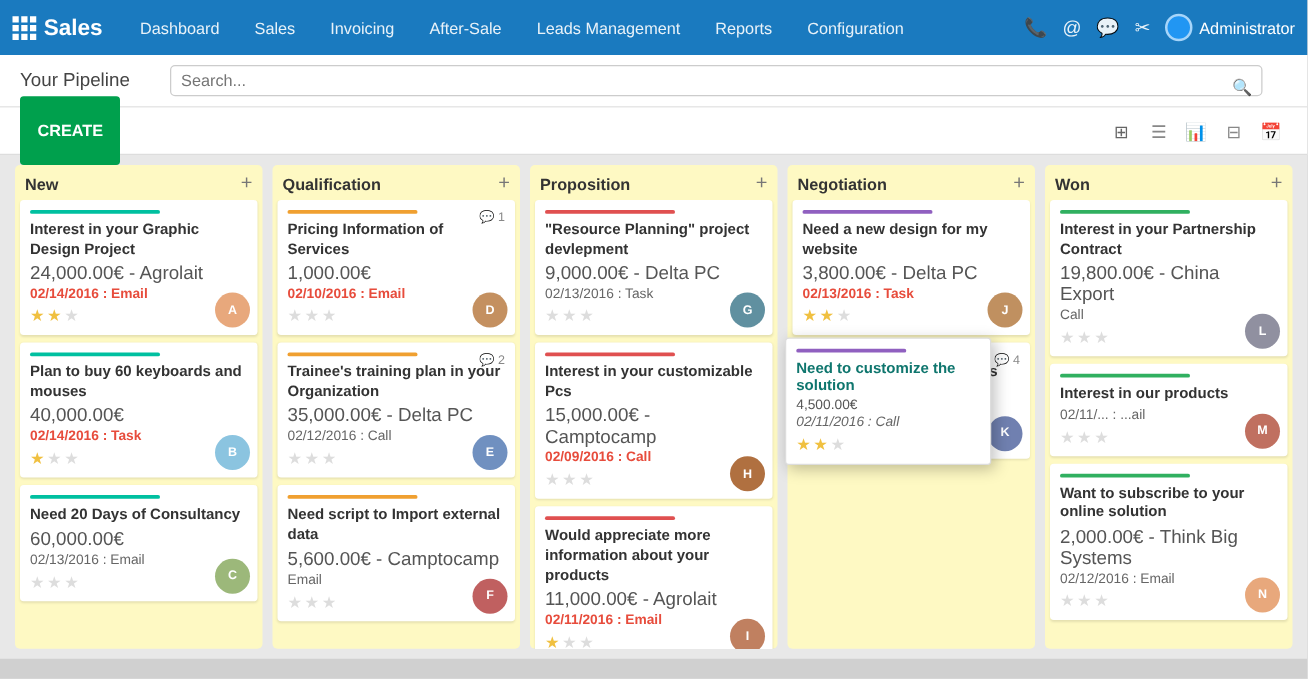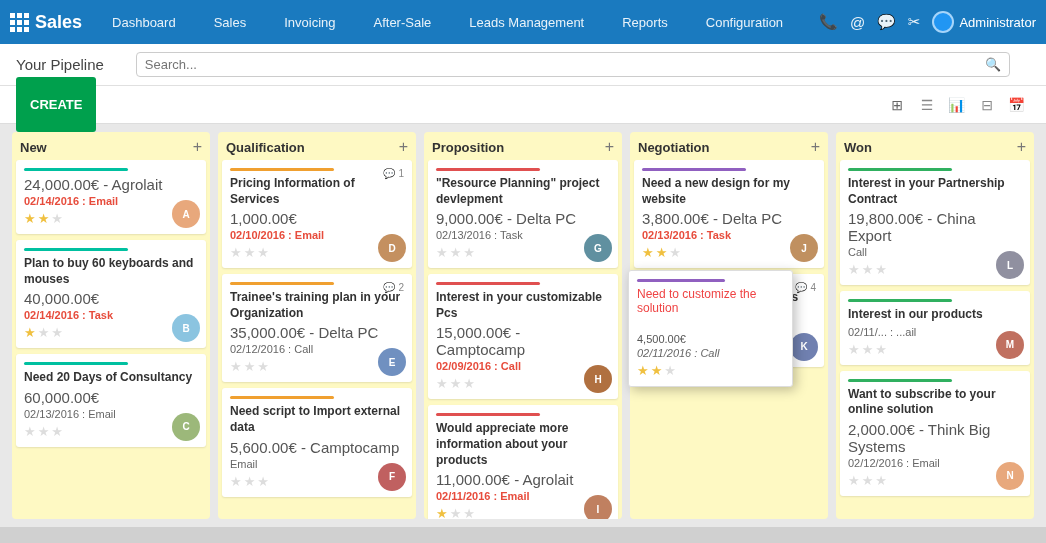--- a/index.html
+++ b/index.html
@@ -30,21 +30,21 @@
       background: white;
       display: block;
     }
     .logo-text {
       font-size: 18px;
       font-weight: bold;
       color: white;
     }
     .nav-items {
       display: flex;
-      gap: 18px;
+      gap: 8px;
       flex: 1;
     }
     .nav-item {
       color: rgba(255,255,255,0.9);
       font-size: 13px;
       padding: 4px 10px;
       cursor: pointer;
       border-radius: 3px;
     }
     .nav-right {
@@ -82,21 +82,21 @@
     .page-title-text {
       font-size: 15px;
       color: #444;
       font-weight: 500;
     }
     .search-box {
       flex: 1;
       margin: 0 20px;
       position: relative;
       display: flex;
-      align-items: center;
+      align-items: flex-end;
     }
     .search-box input {
       width: 100%;
       border: 1px solid #ccc;
       border-radius: 4px;
       padding: 4px 28px 4px 8px;
       font-size: 13px;
       color: #888;
       outline: none;
     }
@@ -324,20 +324,21 @@
 <div class="kanban-board" id="kanban-board">
 
 <div class="kanban-col">
       <div class="col-header">
     <span style="color:#333">New</span>
     <span class="col-add">+</span>
   </div>
       <div class="col-cards">
         <div class="card">
           <div class="card-color-bar" style="background: rgb(0, 192, 160);"></div>
+          <div class="card-title">Interest in your Graphic Design Project</div>
           <div class="card-amount">24,000.00€ - Agrolait</div>
           <div class="card-date overdue">02/14/2016 : Email</div>
           <div class="stars">
             <span class="s-full">★</span>
             <span class="s-full">★</span>
             <span class="s-empty">★</span>
           </div>
           <div class="avatar-circle-sm" style="background: rgb(232, 168, 124);">A</div>
         </div>
         <div class="card">
@@ -529,21 +530,21 @@
             <span class="s-empty">★</span>
           </div>
           <div class="avatar-circle-sm" style="background: rgb(232, 168, 124);">N</div>
         </div>
       </div>
     </div>
   </div>
 
 <div class="floating-card" style="position: fixed; top: 270px; left: 628px; z-index: 100; width: 165px; border: 1px solid rgb(221, 221, 221); box-shadow: rgba(0, 0, 0, 0.25) 3px 3px 12px;">
   <div style="height:3px;background:#9060c0;border-radius:2px;width:60%;margin-bottom:5px;"></div>
-  <div style="font-size:12px;font-weight:400;color:#ef4444;margin-bottom:18px;">Need to customize the solution</div>
+  <div style="font-size:12px;font-weight:700;color:#0f766e;margin-bottom:3px;">Need to customize the solution</div>
   <div style="color:#555;font-size:11px;margin-bottom:2px;">4,500.00€</div>
   <div style="font-size:11px;color:#666;margin-bottom:4px;font-style:italic;">02/11/2016 : Call</div>
   <div class="stars">
     <span class="s-full">★</span>
       <span class="s-full">★</span>
       <span class="s-empty">★</span>
   </div>
 </div>
 
 </body></html>

